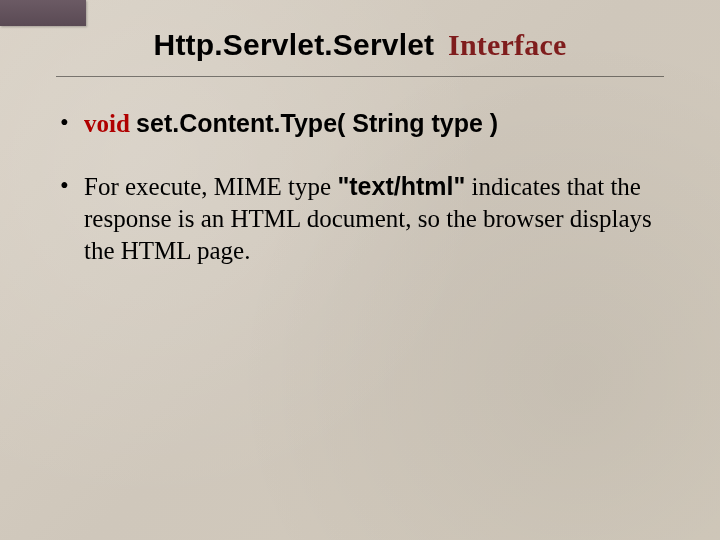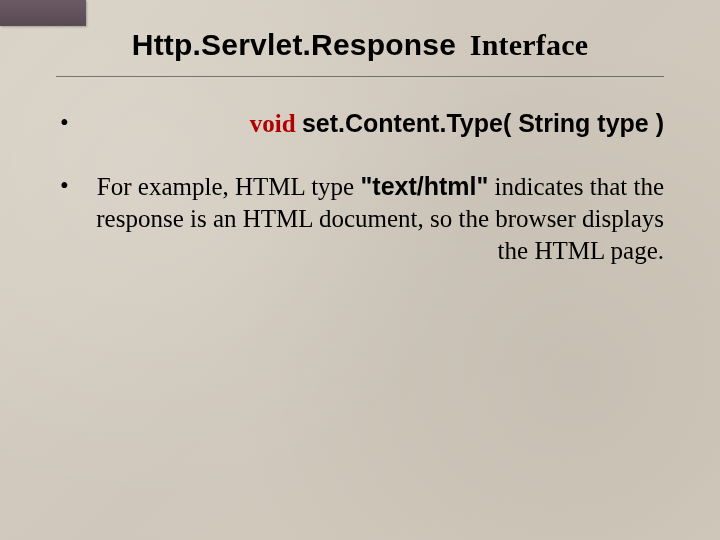--- a/index.html
+++ b/index.html
@@ -42,40 +42,39 @@
   }
   .title .class-part {
     font-family: Arial, Helvetica, sans-serif;
     font-weight: bold;
     font-size: 30px;
   }
   .title .interface-part {
     font-family: "Times New Roman", Times, serif;
     font-weight: bold;
     font-size: 30px;
-    color: #000000;
+    color: #7f1d1d;
     margin-left: 6px;
   }
   .rule {
     border: none;
     border-top: 1px solid rgba(0,0,0,0.45);
     margin: 0 0 30px 0;
   }
   ul.top {
     list-style: none;
     padding: 0;
     margin: 0;
   }
   ul.top > li {
     position: relative;
     padding-left: 28px;
     margin-bottom: 30px;
     font-size: 25px;
     line-height: 1.28;
-    text-align: right;
   }
   ul.top > li::before {
     content: "•";
     position: absolute;
     left: 4px;
     top: 0;
     font-size: 25px;
     color: #000;
   }
   .kw-void {
@@ -98,34 +97,34 @@
   }
 </style>
 </head>
 <body>
 
 <div class="corner-accent"></div>
 
 <div class="slide">
 
   <h1 class="title">
-    <span class="class-part">Http.Servlet.Response</span>
+    <span class="class-part">Http.Servlet.Servlet</span>
     <span class="interface-part">Interface</span>
   </h1>
 
   <hr class="rule">
 
   <ul class="top">
 
     <li>
       <span class="kw-void">void</span>
       <span> </span>
       <span class="method-sig">set.Content.Type( String type )</span>
     </li>
 
 
     <li class="desc-item">
-      <span>For example, HTML type </span><span class="mime-literal">"text/html"</span><span> indicates that the response is an HTML document, so the browser displays the HTML page.</span>
+      <span>For execute, MIME type </span><span class="mime-literal">"text/html"</span><span> indicates that the response is an HTML document, so the browser displays the HTML page.</span>
     </li>
 
   </ul>
 
 </div>
 
 </body></html>

